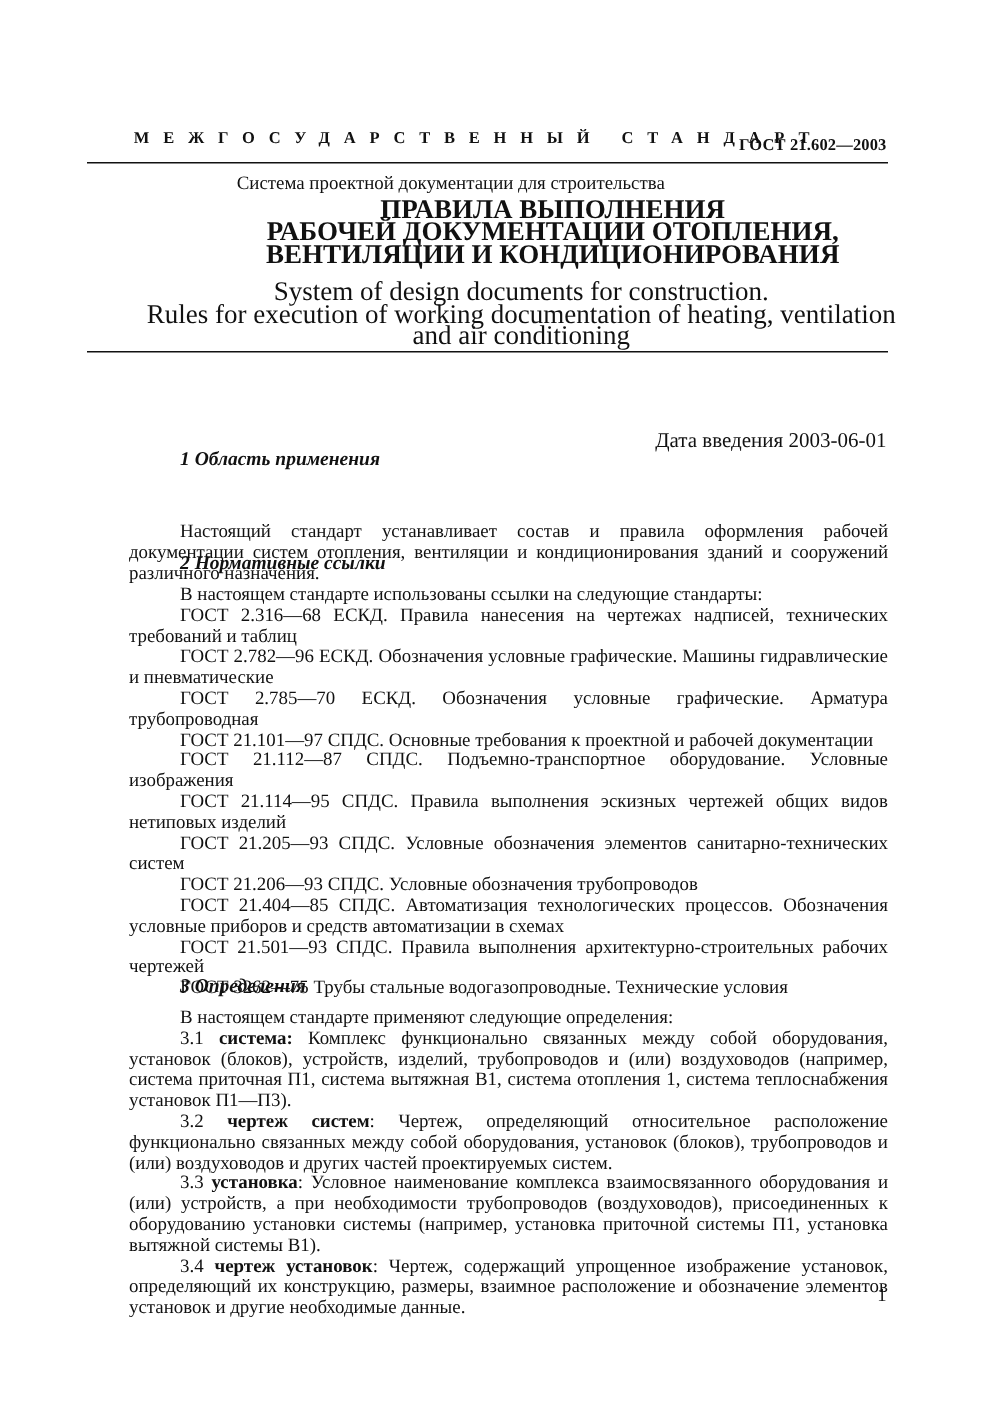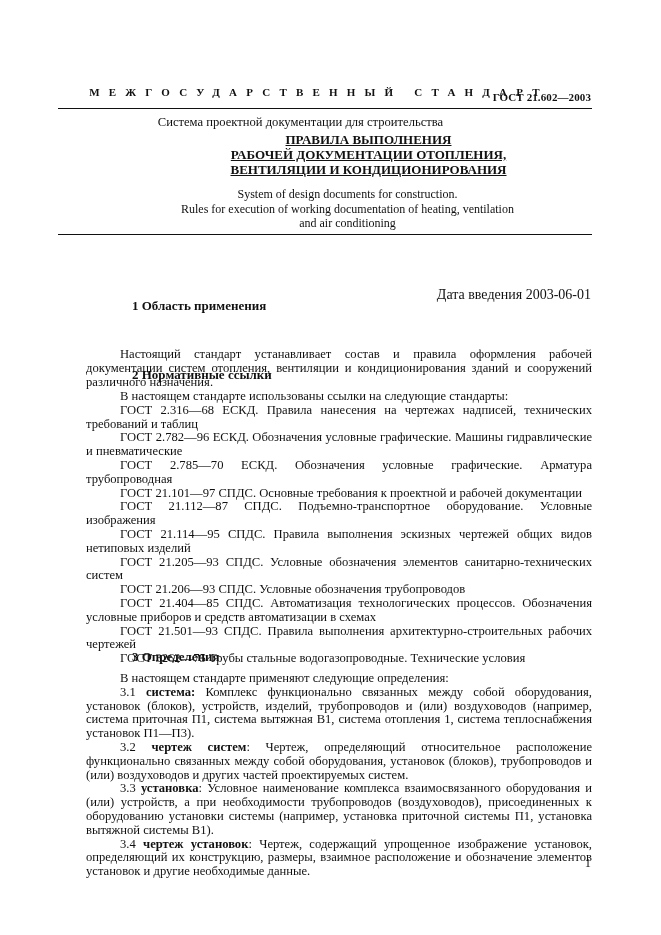--- a/index.html
+++ b/index.html
@@ -18,36 +18,36 @@
       padding-left: 60px; box-sizing: border-box;
     }
     .rule { left: 58px; width: 534px; height: 0; border-top: 1.6px solid #111; }
     .rule1 { top: 108px; }
     .rule2 { top: 234px; }
     .series {
       top: 115px; left: 0; width: 553px; text-align: center; font-size: 12.6px;
       padding-left: 48px; box-sizing: border-box;
     }
     .title {
-      top: 132px; left: 0; width: 661px; text-align: center; font-size: 13px;
-      font-weight: bold; line-height: 15px; padding-left: 76px; box-sizing: border-box; text-decoration: underline;
+      top: 132px; left: 0; width: 661px; text-align: center; font-size: 18px;
+      font-weight: bold; line-height: 15px; padding-left: 76px; box-sizing: border-box;
     }
     .title div { white-space: nowrap; }
     .title-en {
-      top: 187px; left: 0; width: 647px; text-align: center; font-size: 12px;
+      top: 187px; left: 0; width: 647px; text-align: center; font-size: 18px;
       line-height: 14.6px; padding-left: 48px; box-sizing: border-box;
     }
     .date {
       top: 243px; right: 70px; font-size: 14px; margin-top: 44px;
     }
     .content {
       left: 86px; width: 506px; font-size: 12.6px; line-height: 13.8px;
     }
     .h {
-      font-weight: bold; font-size: 13px; margin-left: 46px;
+      font-weight: bold; font-size: 13px; margin-left: 34px; font-style: italic;
     }
     .p {
       text-align: justify; text-indent: 34px; margin: 0;
       hyphens: manual;
     }
     .page-num {
       top: 856px; right: 70px; font-size: 12.4px;
     }
     b.term { font-weight: bold; }
   </style>

